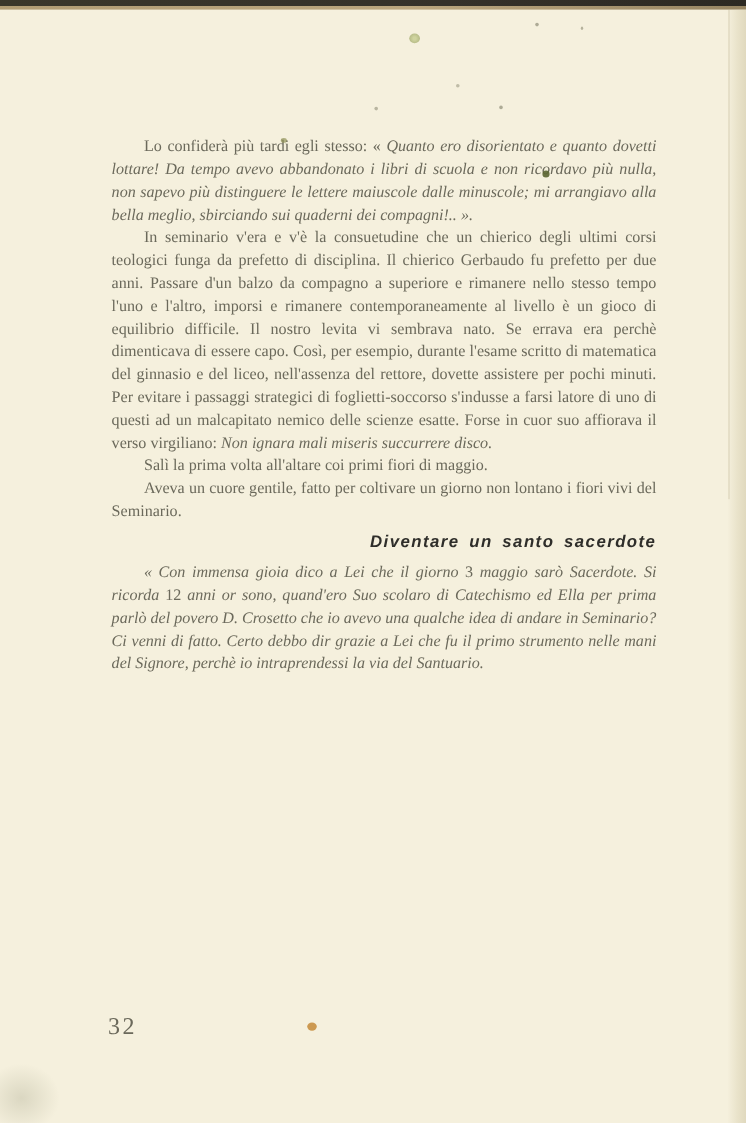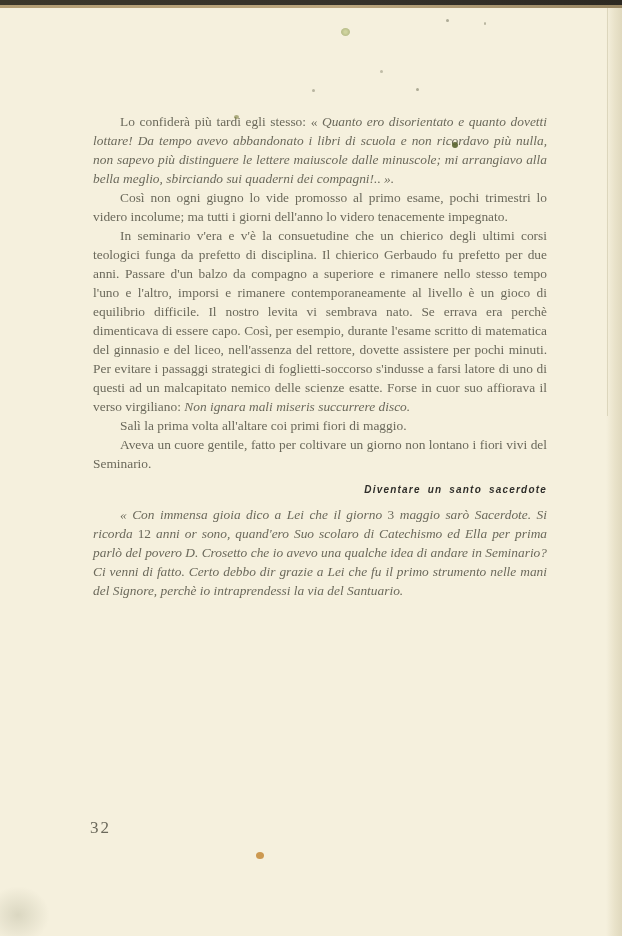--- a/index.html
+++ b/index.html
@@ -27,29 +27,29 @@
   .text-col{
     position:absolute;left:93px;top:112px;width:454px;
     color:var(--ink);font-size:13.4px;line-height:19px;
   }
   .para{margin:0;text-align:justify;text-indent:27px;}
   .para.fill-last{text-align-last:justify;}
   .it{font-style:italic;}
   .section-heading{
     font-family:"Liberation Sans", sans-serif;
     font-weight:bold;font-style:italic;
-    font-size:10px;line-height:19px;
+    font-size:14px;line-height:19px;
     letter-spacing:1.2px;word-spacing:3px;
     color:var(--heading-ink);
     text-align:right;
     margin:7px 0 6px 0;
   }
   .page-number{
-    position:absolute;left:90px;top:818px;
-    font-size:17px;letter-spacing:2px;color:var(--ink);
+    position:absolute;left:90px;top:845px;
+    font-size:20px;letter-spacing:2px;color:var(--ink);
   }
   
   .speck{position:absolute;border-radius:50%;}
   #s1{left:341px;top:28px;width:9px;height:8px;
       background:radial-gradient(circle, rgba(205,210,155,.95) 20%, rgba(150,160,90,.65) 70%, rgba(150,160,90,0) 100%);}
   #s2{left:234px;top:115px;width:5px;height:4px;background:#8e9055;opacity:.7;}
   #s3{left:452px;top:142px;width:6px;height:6px;background:#5a6430;opacity:.9;}
   #s4{left:416px;top:88px;width:3px;height:3px;background:#8f8d76;opacity:.7;}
   #s5{left:446px;top:19px;width:3px;height:3px;background:#7e7d68;opacity:.6;}
   #s6{left:484px;top:22px;width:2px;height:3px;background:#8a8872;opacity:.6;}
@@ -66,21 +66,20 @@
 
 <div class="scan">
   <div class="bar-dark"></div>
   <div class="bar-tan"></div>
   <div class="right-shade"></div>
   <div class="right-line"></div>
 
   <div class="text-col">
     <div id="group-body">
         <p class="para"><span>Lo confiderà più tardi egli stesso: « </span><span class="it">Quanto ero disorientato e quanto dovetti lottare! Da tempo avevo abbandonato i libri di scuola e non ricordavo più nulla, non sapevo più distinguere le lettere maiuscole dalle minuscole; mi arrangiavo alla bella meglio, sbirciando sui quaderni dei compagni!.. ».</span></p>
-        <p class="para"><span>Così non ogni giugno lo vide promosso al primo esame, pochi trimestri lo videro incolume; ma tutti i giorni dell'anno lo videro tenacemente impegnato.</span></p>
         <p class="para"><span>In seminario v'era e v'è la consuetudine che un chierico degli ultimi corsi teologici funga da prefetto di disciplina. Il chierico Gerbaudo fu prefetto per due anni. Passare d'un balzo da compagno a superiore e rimanere nello stesso tempo l'uno e l'altro, imporsi e rimanere contemporaneamente al livello è un gioco di equilibrio difficile. Il nostro levita vi sembrava nato. Se errava era perchè dimenticava di essere capo. Così, per esempio, durante l'esame scritto di matematica del ginnasio e del liceo, nell'assenza del rettore, dovette assistere per pochi minuti. Per evitare i passaggi strategici di foglietti-soccorso s'indusse a farsi latore di uno di questi ad un malcapitato nemico delle scienze esatte. Forse in cuor suo affiorava il verso virgiliano: </span><span class="it">Non ignara mali miseris succurrere disco.</span></p>
         <p class="para"><span>Salì la prima volta all'altare coi primi fiori di maggio.</span></p>
         <p class="para"><span>Aveva un cuore gentile, fatto per coltivare un giorno non lontano i fiori vivi del Seminario.</span></p>
       </div>
     <div class="section-heading">Diventare un santo sacerdote</div>
     <div id="group-quote">
         <p class="para"><span class="it">« Con immensa gioia dico a Lei che il giorno </span><span>3</span><span class="it"> maggio sarò Sacerdote. Si ricorda </span><span>12</span><span class="it"> anni or sono, quand'ero Suo scolaro di Catechismo ed Ella per prima parlò del povero D. Crosetto che io avevo una qualche idea di andare in Seminario? Ci venni di fatto. Certo debbo dir grazie a Lei che fu il primo strumento nelle mani del Signore, perchè io intraprendessi la via del Santuario.</span></p>
       </div>
   </div>
 

